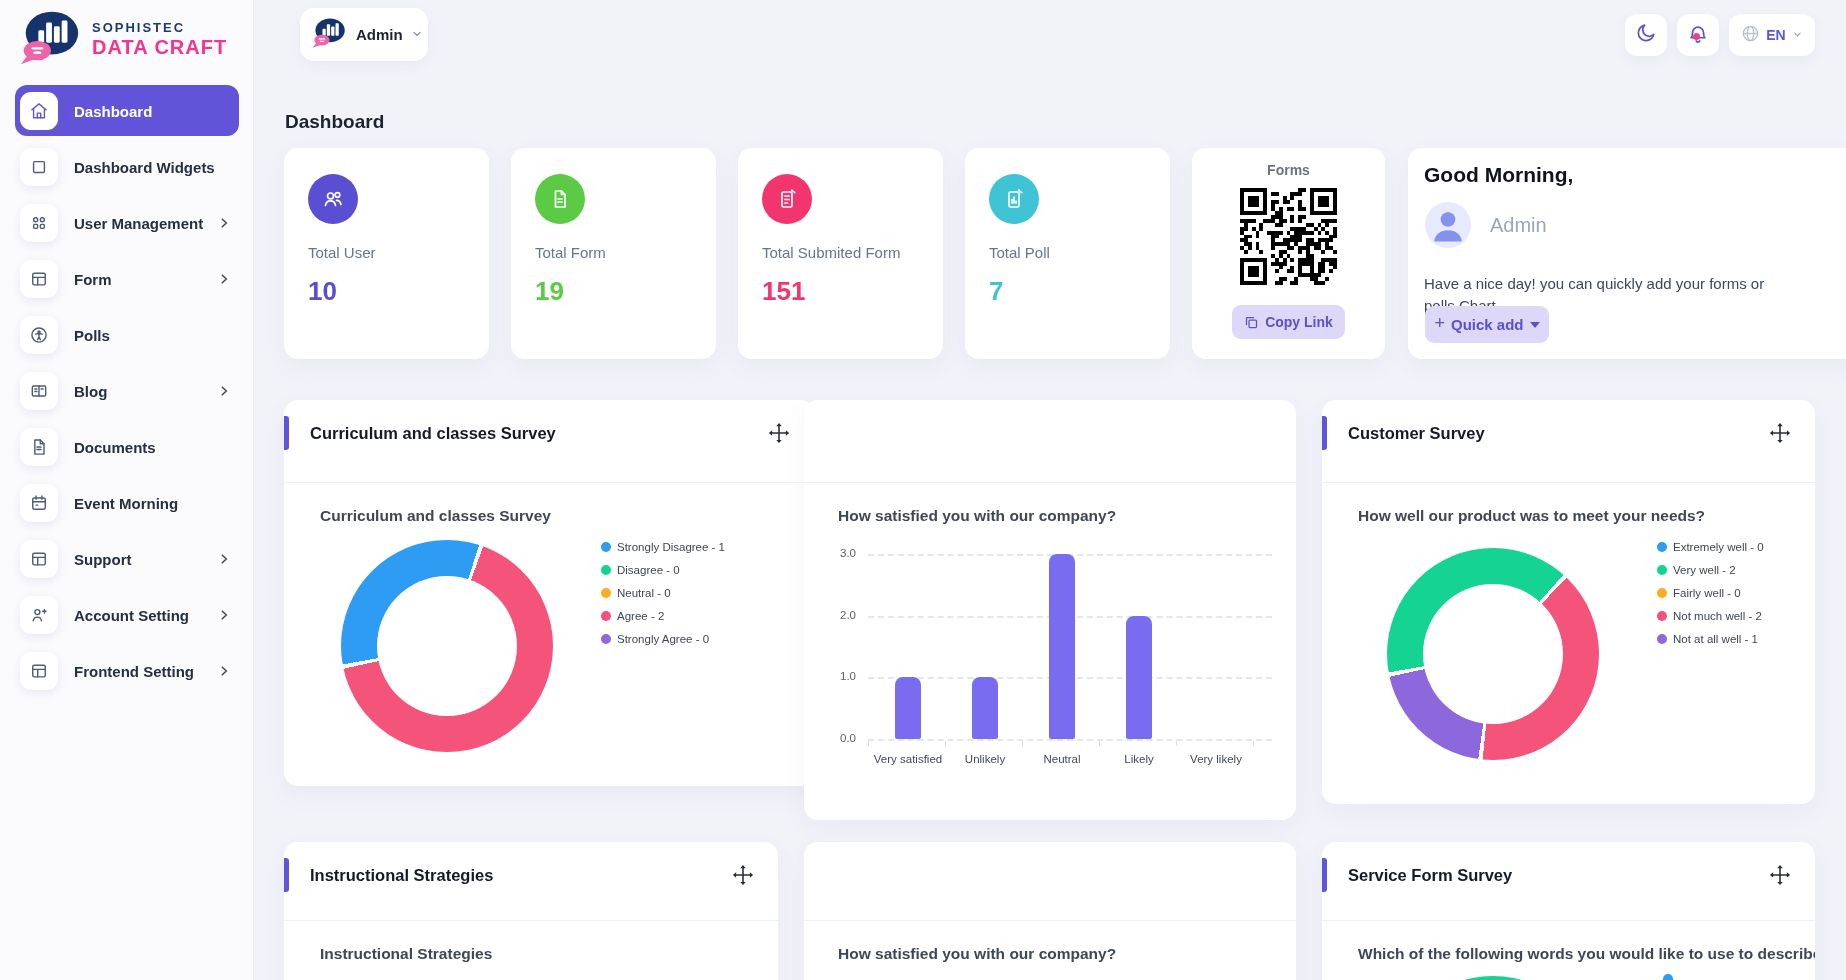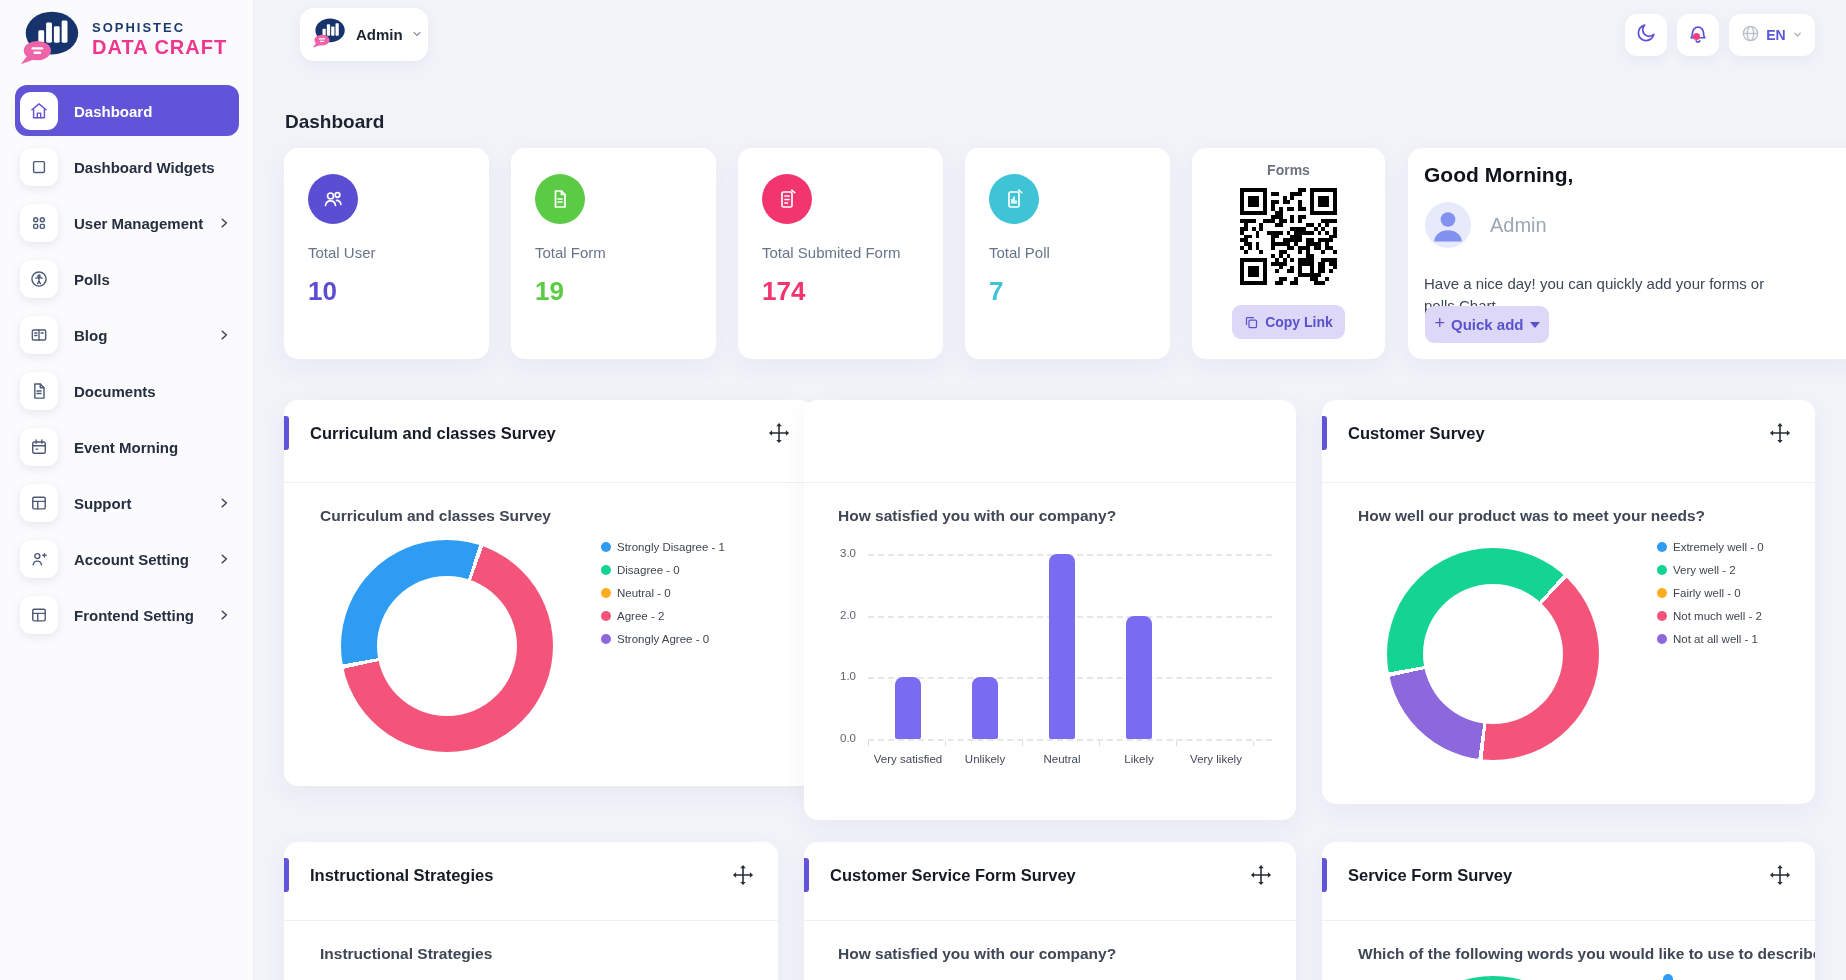--- a/index.html
+++ b/index.html
@@ -143,20 +143,34 @@
         <div class="side-item">
           <span class="tile">
             <svg viewBox="0 0 24 24" fill="none" stroke="#4e5b77" stroke-width="1.7" stroke-linecap="round" stroke-linejoin="round">
               <circle cx="8" cy="8" r="2.4"></circle>
               <circle cx="16" cy="8" r="2.4"></circle>
               <rect x="5.6" y="13.6" width="4.8" height="4.8" rx="1.2"></rect>
               <rect x="13.6" y="13.6" width="4.8" height="4.8" rx="1.2"></rect>
             </svg>
           </span>
           <span class="side-label">User Management</span>
+          <span class="side-chevron">
+            <svg width="14" height="14" viewBox="0 0 24 24" fill="none" stroke="#3d4656" stroke-width="2.6" stroke-linecap="round" stroke-linejoin="round">
+              <path d="M9 5.5 16 12l-7 6.5"></path>
+            </svg>
+          </span>
+        </div>
+        <div class="side-item">
+          <span class="tile">
+            <svg viewBox="0 0 24 24" fill="none" stroke="#4e5b77" stroke-width="1.7" stroke-linecap="round" stroke-linejoin="round">
+              <rect x="4.5" y="5" width="15" height="14" rx="1.8"></rect>
+              <path d="M4.5 10h15M10.5 10v9"></path>
+            </svg>
+          </span>
+          <span class="side-label">Form</span>
           <span class="side-chevron">
             <svg width="14" height="14" viewBox="0 0 24 24" fill="none" stroke="#3d4656" stroke-width="2.6" stroke-linecap="round" stroke-linejoin="round">
               <path d="M9 5.5 16 12l-7 6.5"></path>
             </svg>
           </span>
         </div>
         <div class="side-item">
           <span class="tile">
             <svg viewBox="0 0 24 24" fill="none" stroke="#4e5b77" stroke-width="1.7" stroke-linecap="round" stroke-linejoin="round">
               <circle cx="12" cy="12" r="8.5"></circle>
@@ -325,21 +339,21 @@
       </div>
       <div class="card stat-card" style="left: 738px;">
         <div class="stat-ic" style="background:#f2356e">
           <svg viewBox="0 0 24 24" fill="none" stroke="#ffffff" stroke-width="1.7" stroke-linecap="round" stroke-linejoin="round">
             <rect x="7" y="5" width="10" height="15" rx="1.6"></rect>
             <path d="M10 9h4M10 12.5h4M10 16h2.5"></path>
             <path d="M16.8 3.2l.9.9M19 5l.7.7"></path>
           </svg>
         </div>
         <div class="stat-label">Total Submited Form</div>
-        <div class="stat-value" style="color:#f2356e">174</div>
+        <div class="stat-value" style="color:#f2356e">151</div>
       </div>
       <div class="card stat-card" style="left: 965px;">
         <div class="stat-ic" style="background:#3fc4d6">
           <svg viewBox="0 0 24 24" fill="none" stroke="#ffffff" stroke-width="1.7" stroke-linecap="round" stroke-linejoin="round">
             <rect x="7" y="5" width="10" height="15" rx="1.6"></rect>
             <path d="M10 16v-3.5M12 16v-6M14 16v-2"></path>
             <path d="M16.8 3.2l.9.9M19 5l.7.7"></path>
           </svg>
         </div>
         <div class="stat-label">Total Poll</div>
@@ -733,37 +747,20 @@
           </svg>
       </span>
     </div>
     <div class="divider" style="top:78px"></div>
     <div class="cbody" style="top:79px">
       <div class="inner-title">Instructional Strategies</div>
     </div>
   </div>
 
   <div class="card chart-card" style="left:804px;top:842px;width:492px;height:260px;">
-    <div class="head">
-      <span class="accent"></span>
-      <span class="head-title">Customer Service Form Survey</span>
-      <span class="move-ic">
-        <svg viewBox="0 0 24 24" width="22" height="22">
-            <g stroke="#262d38" stroke-width="1.7" fill="none">
-              <path d="M12 4v16M4 12h16"></path>
-            </g>
-            <g fill="#262d38">
-              <path d="M12 1l3 3.5H9z"></path>
-              <path d="M12 23l-3-3.5h6z"></path>
-              <path d="M1 12l3.5-3v6z"></path>
-              <path d="M23 12l-3.5-3v6z"></path>
-            </g>
-          </svg>
-      </span>
-    </div>
     <div class="divider" style="top:78px"></div>
     <div class="cbody" style="top:79px">
       <div class="inner-title" style="left:34px;">How satisfied you with our company?</div>
     </div>
   </div>
 
   <div class="card chart-card" style="left:1322px;top:842px;width:493px;height:260px;overflow:hidden;">
     <div class="head">
       <span class="accent"></span>
       <span class="head-title">Service Form Survey</span>

